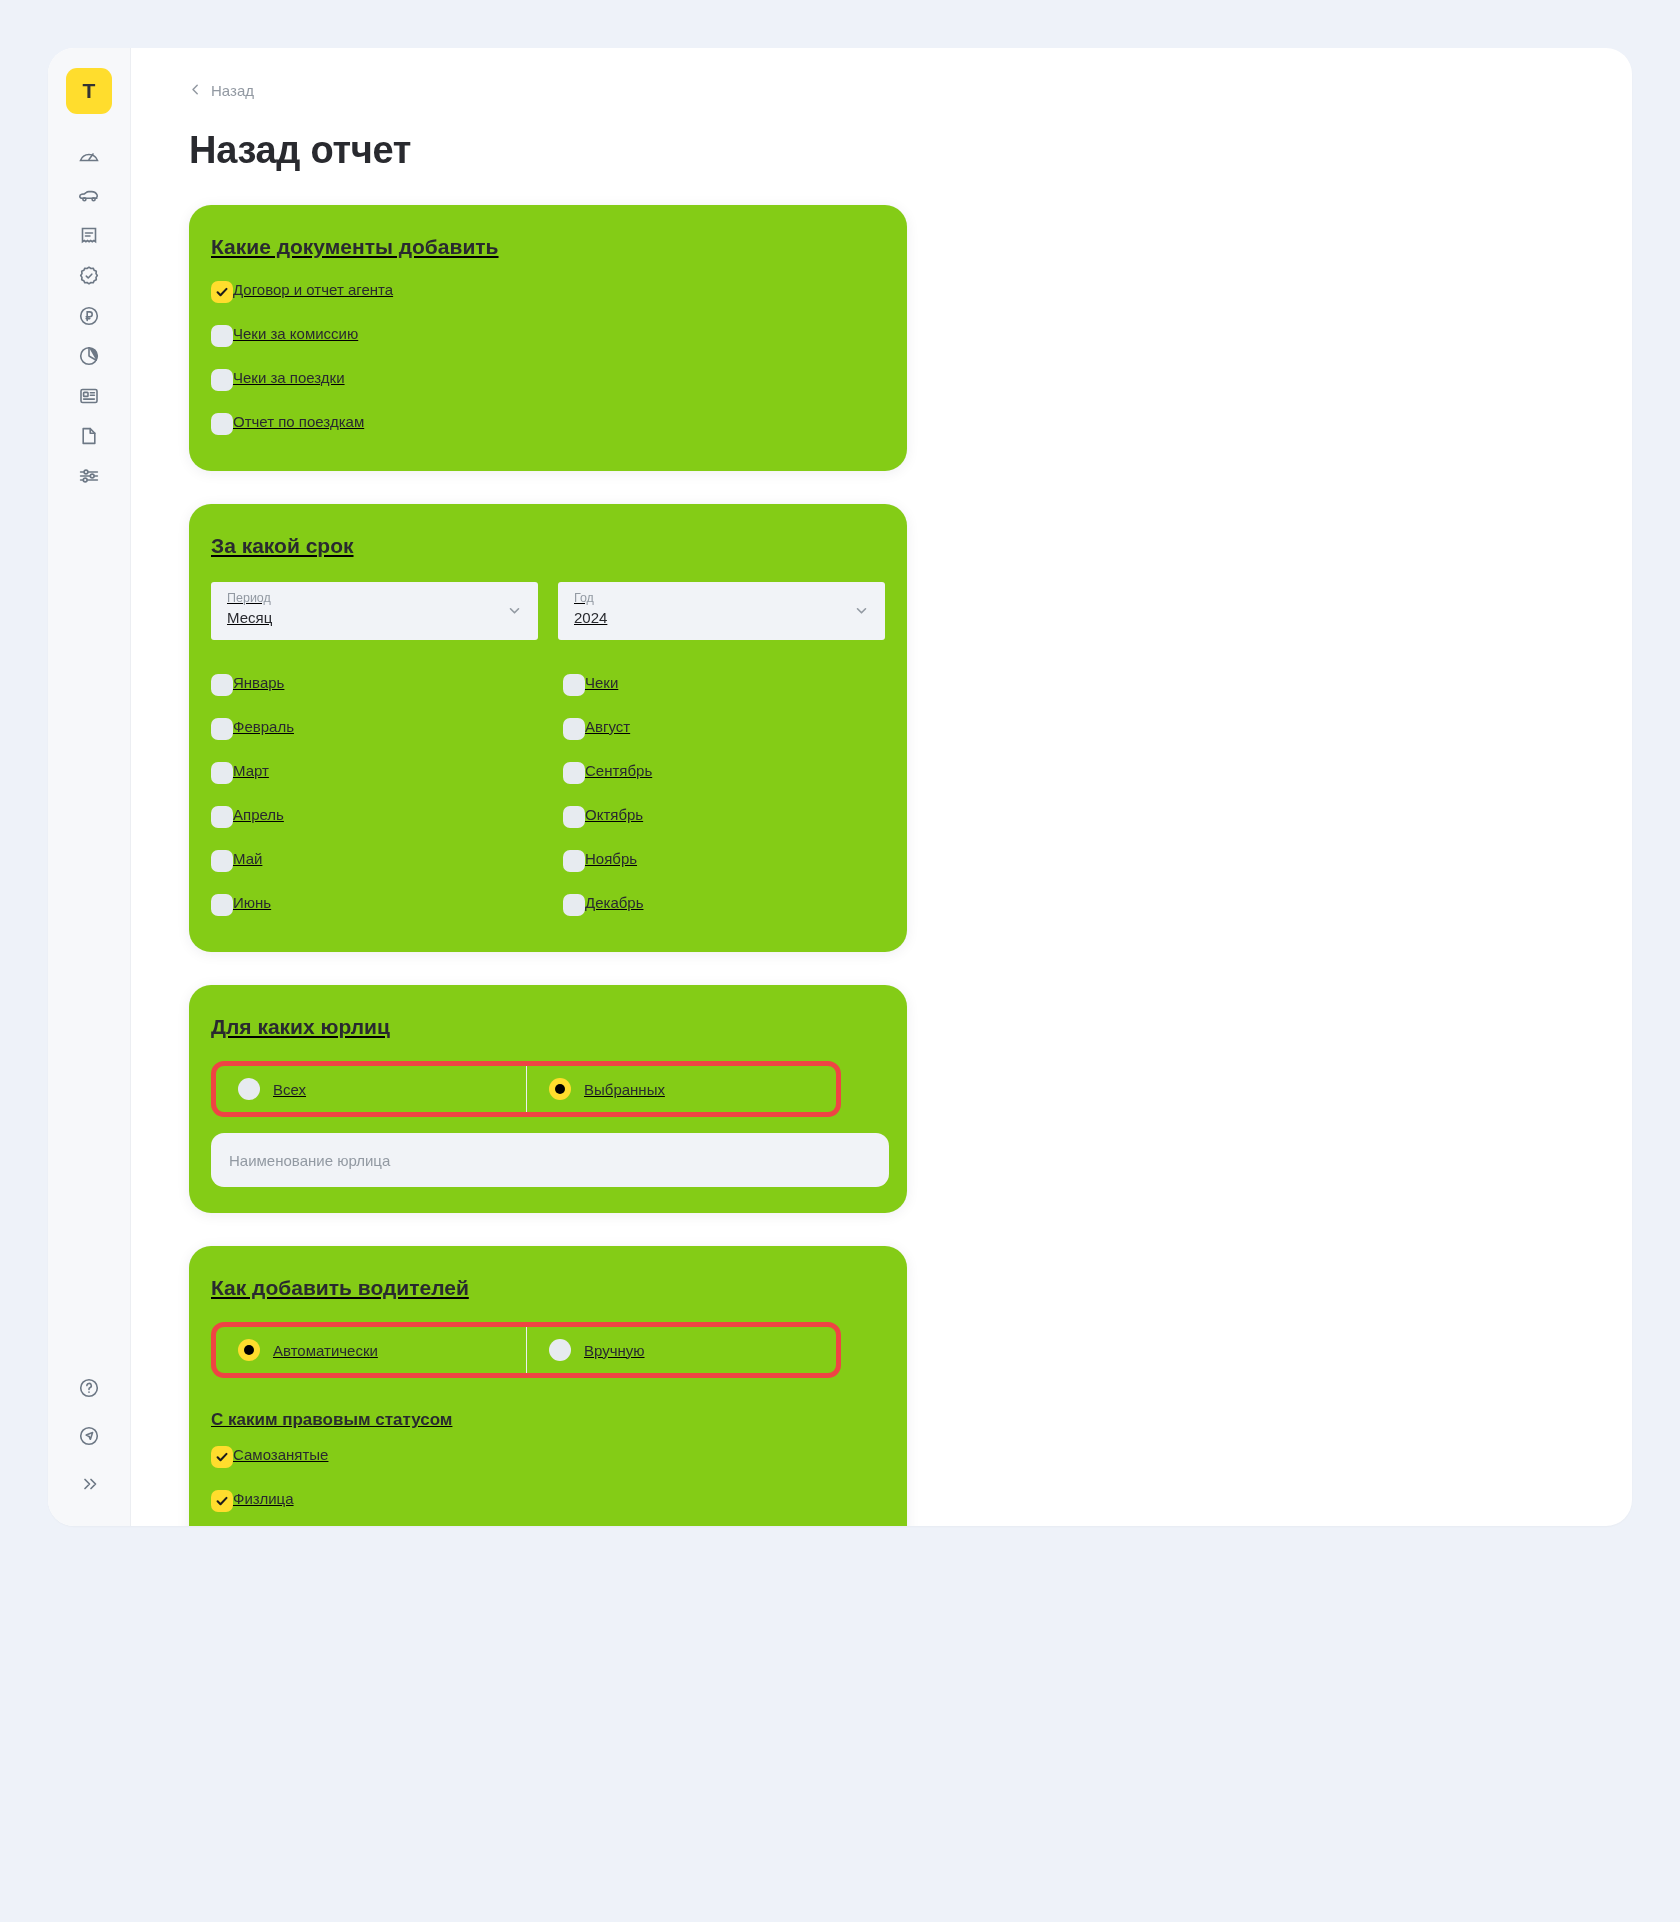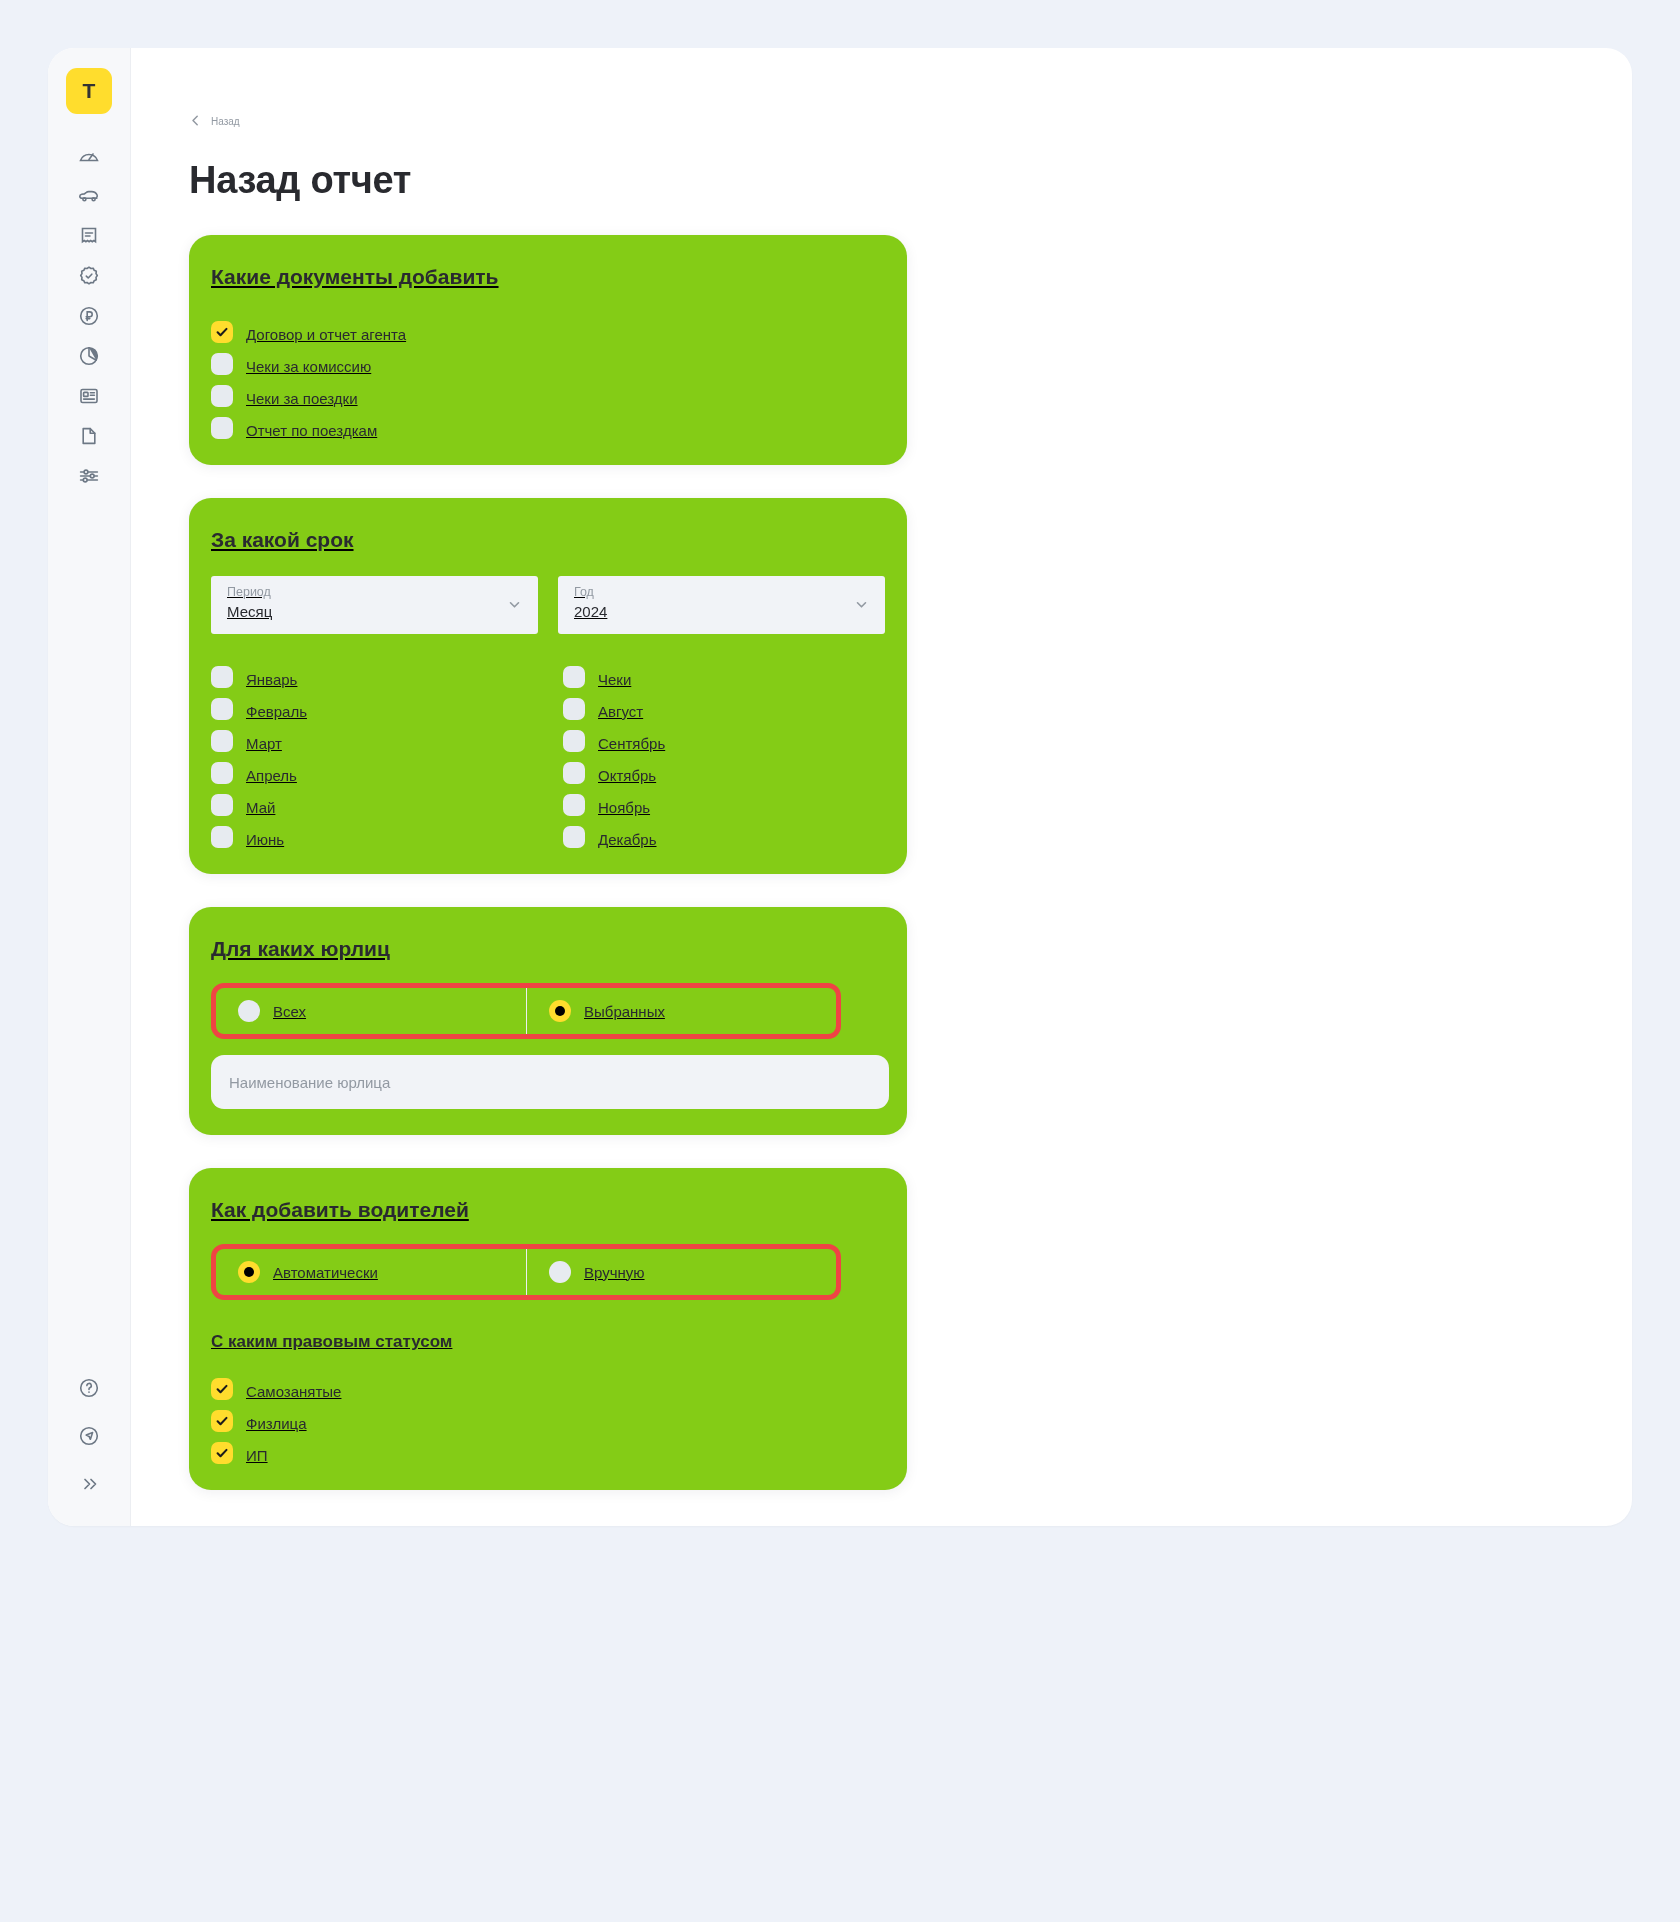--- a/index.html
+++ b/index.html
@@ -56,24 +56,23 @@
   .main {
     flex: 1 1 auto;
     position: relative;
     overflow: hidden;
     padding-left: 58px;
     padding-top: 34px;
   }
   .back-row {
     display: flex; align-items: center; gap: 9px;
     color: #9299a2;
-    font-size: 10px;
+    font-size: 15px;
     cursor: pointer;
     width: 120px;
-    margin-top: 32px;
   }
   .back-row .chev { display: block; }
   .page-title {
     margin-top: 30px;
     font-size: 38px;
     font-weight: 700;
     color: #292a2f;
     letter-spacing: -0.3px;
   }
 
@@ -89,23 +88,24 @@
   .card-title {
     font-size: 21px;
     font-weight: 700;
     color: #292a2f;
     margin-left: 0;
   }
 
   
   .check-list { margin-top: 22px; }
   .check-row {
-    display: flex; align-items: flex-end; gap: 13px;
+    display: flex; align-items: flex-start; 
     height: 32px;
     cursor: pointer;
+    margin-top: 12px;
   }
   .cbox {
     width: 22px; height: 22px;
     border-radius: 7px;
     background: #e7ebf0;
     flex: 0 0 22px;
     display: flex; align-items: center; justify-content: center;
   }
   .cbox.on { background: #ffdd2d; }
   .cbox svg { display: none; }

